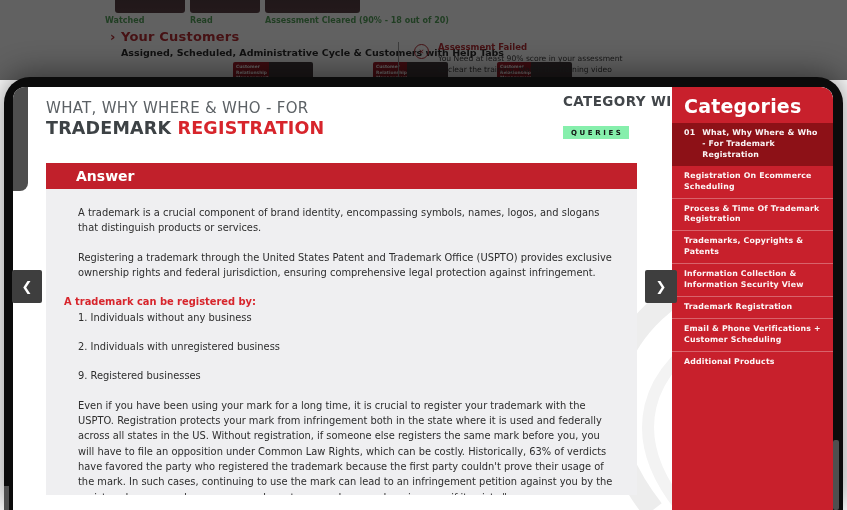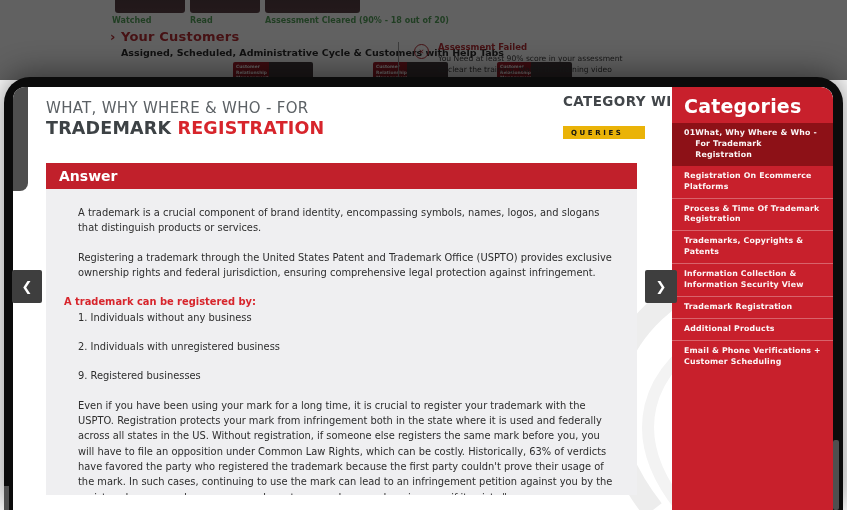--- a/index.html
+++ b/index.html
@@ -35,58 +35,58 @@
   .strip { position:absolute; left:0; top:0; width:15px; height:104px; background:#4e4e4e; border-radius:0 0 8px 0; }
 
   .swoosh { position:absolute; left:520px; top:170px; z-index:0; }
 
   .title1 { position:absolute; left:33px; top:12px; font-size:15px; color:#5c6165; letter-spacing:.3px; }
   .title2 { position:absolute; left:33px; top:31px; font-size:17.5px; font-weight:800; color:#3d4245; letter-spacing:.2px; }
   .title2 .red { color:#d7252c; }
 
   .catwise { position:absolute; left:550px; top:6px; width:105px; }
   .catwise-top { font-size:13.5px; font-weight:800; color:#42464a; letter-spacing:.4px; white-space:nowrap; }
-  .catwise-chip { display:inline-block; margin-top:17px; background:#eab308; color:#111; font-size:7px; font-weight:800;
-                  letter-spacing:2.6px; padding:3px 22px 2px 8px; }
+  .catwise-chip { display:inline-block; margin-top:17px; background:#86efac; color:#111; font-size:7px; font-weight:800;
+                  letter-spacing:2.6px; padding:3px 6px 2px 8px; }
 
   .answer-banner { position:absolute; left:33px; top:76px; width:591px; height:26px; background:#c1202b;
-                   color:#ffffff; font-size:14px; font-weight:800; line-height:26px; padding-left:13px; z-index:1; }
+                   color:#ffffff; font-size:14px; font-weight:800; line-height:26px; padding-left:30px; z-index:1; }
   .answer-card { position:absolute; left:33px; top:102px; width:591px; height:306px; background:#efeff1;
                  padding:16px 18px; font-size:9.9px; line-height:1.55; color:#2d2d2d; z-index:1; overflow:hidden; }
   .answer-card p { margin:0 0 14px 14px; }
   .list-heading { color:#d7252c; font-weight:800; }
   .list-line { margin:0; }
   .p-last { margin-top:14px; }
 
   
   .sidebar { position:absolute; left:659px; top:0; width:161px; height:423px; background:#c8202c;
              border-top-right-radius:12px; z-index:2; }
   .sidebar-title { padding:8px 4px 6px 12px; font-size:19px; font-weight:800; color:#ffffff; letter-spacing:.2px; }
   .cat-item { padding:5px 12px; font-size:7.8px; font-weight:600; color:rgba(255,255,255,.96);
               line-height:1.4; letter-spacing:.2px; cursor:pointer; border-bottom:1px solid rgba(255,255,255,.3); }
-  .cat-item.active { background:#8d1117; display:flex; gap:0; border-bottom:none; }
+  .cat-item.active { background:#8d1117; display:flex; gap:7px; border-bottom:none; }
   .cat-num { font-weight:800; }
   .cat-item:last-child { border-bottom:none; }
 
   
   .nav-btn { position:absolute; width:30px; height:33px; background:#3e3e3e; color:#ffffff; font-size:13px;
              display:flex; align-items:center; justify-content:center; border-radius:2px; cursor:pointer; z-index:10; }
   .nav-prev { left:12px; top:270px; }
   .nav-next { left:645px; top:270px; width:32px; }
 </style>
 </head>
 <body>
 
 <div class="screen">
 
   <div class="band">
     <div class="thumb" style="left:115px;width:70px;"></div>
     <div class="thumb" style="left:190px;width:70px;"></div>
     <div class="thumb" style="left:265px;width:95px;"></div>
-    <span class="thumb-label" style="left:112px;">Watched</span>
+    <span class="thumb-label" style="left:105px;">Watched</span>
     <span class="thumb-label" style="left:190px;">Read</span>
     <span class="thumb-label" style="left:265px;">Assessment Cleared (90% - 18 out of 20)</span>
 
     <span class="bg-chev">›</span>
     <span class="bg-heading">Your Customers</span>
     <span class="bg-sub">Assigned, Scheduled, Administrative Cycle &amp; Customers with Help Tabs</span>
 
     <div class="crm-card" style="left:233px;width:80px;">
       <div class="crm-left">
         <div class="crm-title">Customer Relationship Management (CRM)</div>
@@ -147,27 +147,27 @@
       <p class="list-line">9. Registered businesses</p>
       <p class="p-last">Even if you have been using your mark for a long time, it is crucial to register your trademark with the USPTO. Registration protects your mark from infringement both in the state where it is used and federally across all states in the US. Without registration, if someone else registers the same mark before you, you will have to file an opposition under Common Law Rights, which can be costly. Historically, 63% of verdicts have favored the party who registered the trademark because the first party couldn't prove their usage of the mark. In such cases, continuing to use the mark can lead to an infringement petition against you by the registered owner, and you may even have to surrender your domain name if it exists."</p>
     </div>
 
     <div class="sidebar">
       <div class="sidebar-title">Categories</div>
       <div class="cat-item active">
         <span class="cat-num">01</span>
         <span>What, Why Where &amp; Who - For Trademark Registration</span>
       </div>
-      <div class="cat-item"><span>Registration On Ecommerce Platforms</span></div>
+      <div class="cat-item"><span>Registration On Ecommerce Scheduling</span></div>
       <div class="cat-item"><span>Process &amp; Time Of Trademark Registration</span></div>
       <div class="cat-item"><span>Trademarks, Copyrights &amp; Patents</span></div>
       <div class="cat-item"><span>Information Collection &amp; Information Security View</span></div>
       <div class="cat-item"><span>Trademark Registration</span></div>
+      <div class="cat-item"><span>Email &amp; Phone Verifications + Customer Scheduling</span></div>
       <div class="cat-item"><span>Additional Products</span></div>
-      <div class="cat-item"><span>Email &amp; Phone Verifications + Customer Scheduling</span></div>
     </div>
   </div>
 
   <div class="nav-btn nav-prev">
       <span>❮</span>
     </div>
   <div class="nav-btn nav-next">
       <span>❯</span>
     </div>
 

